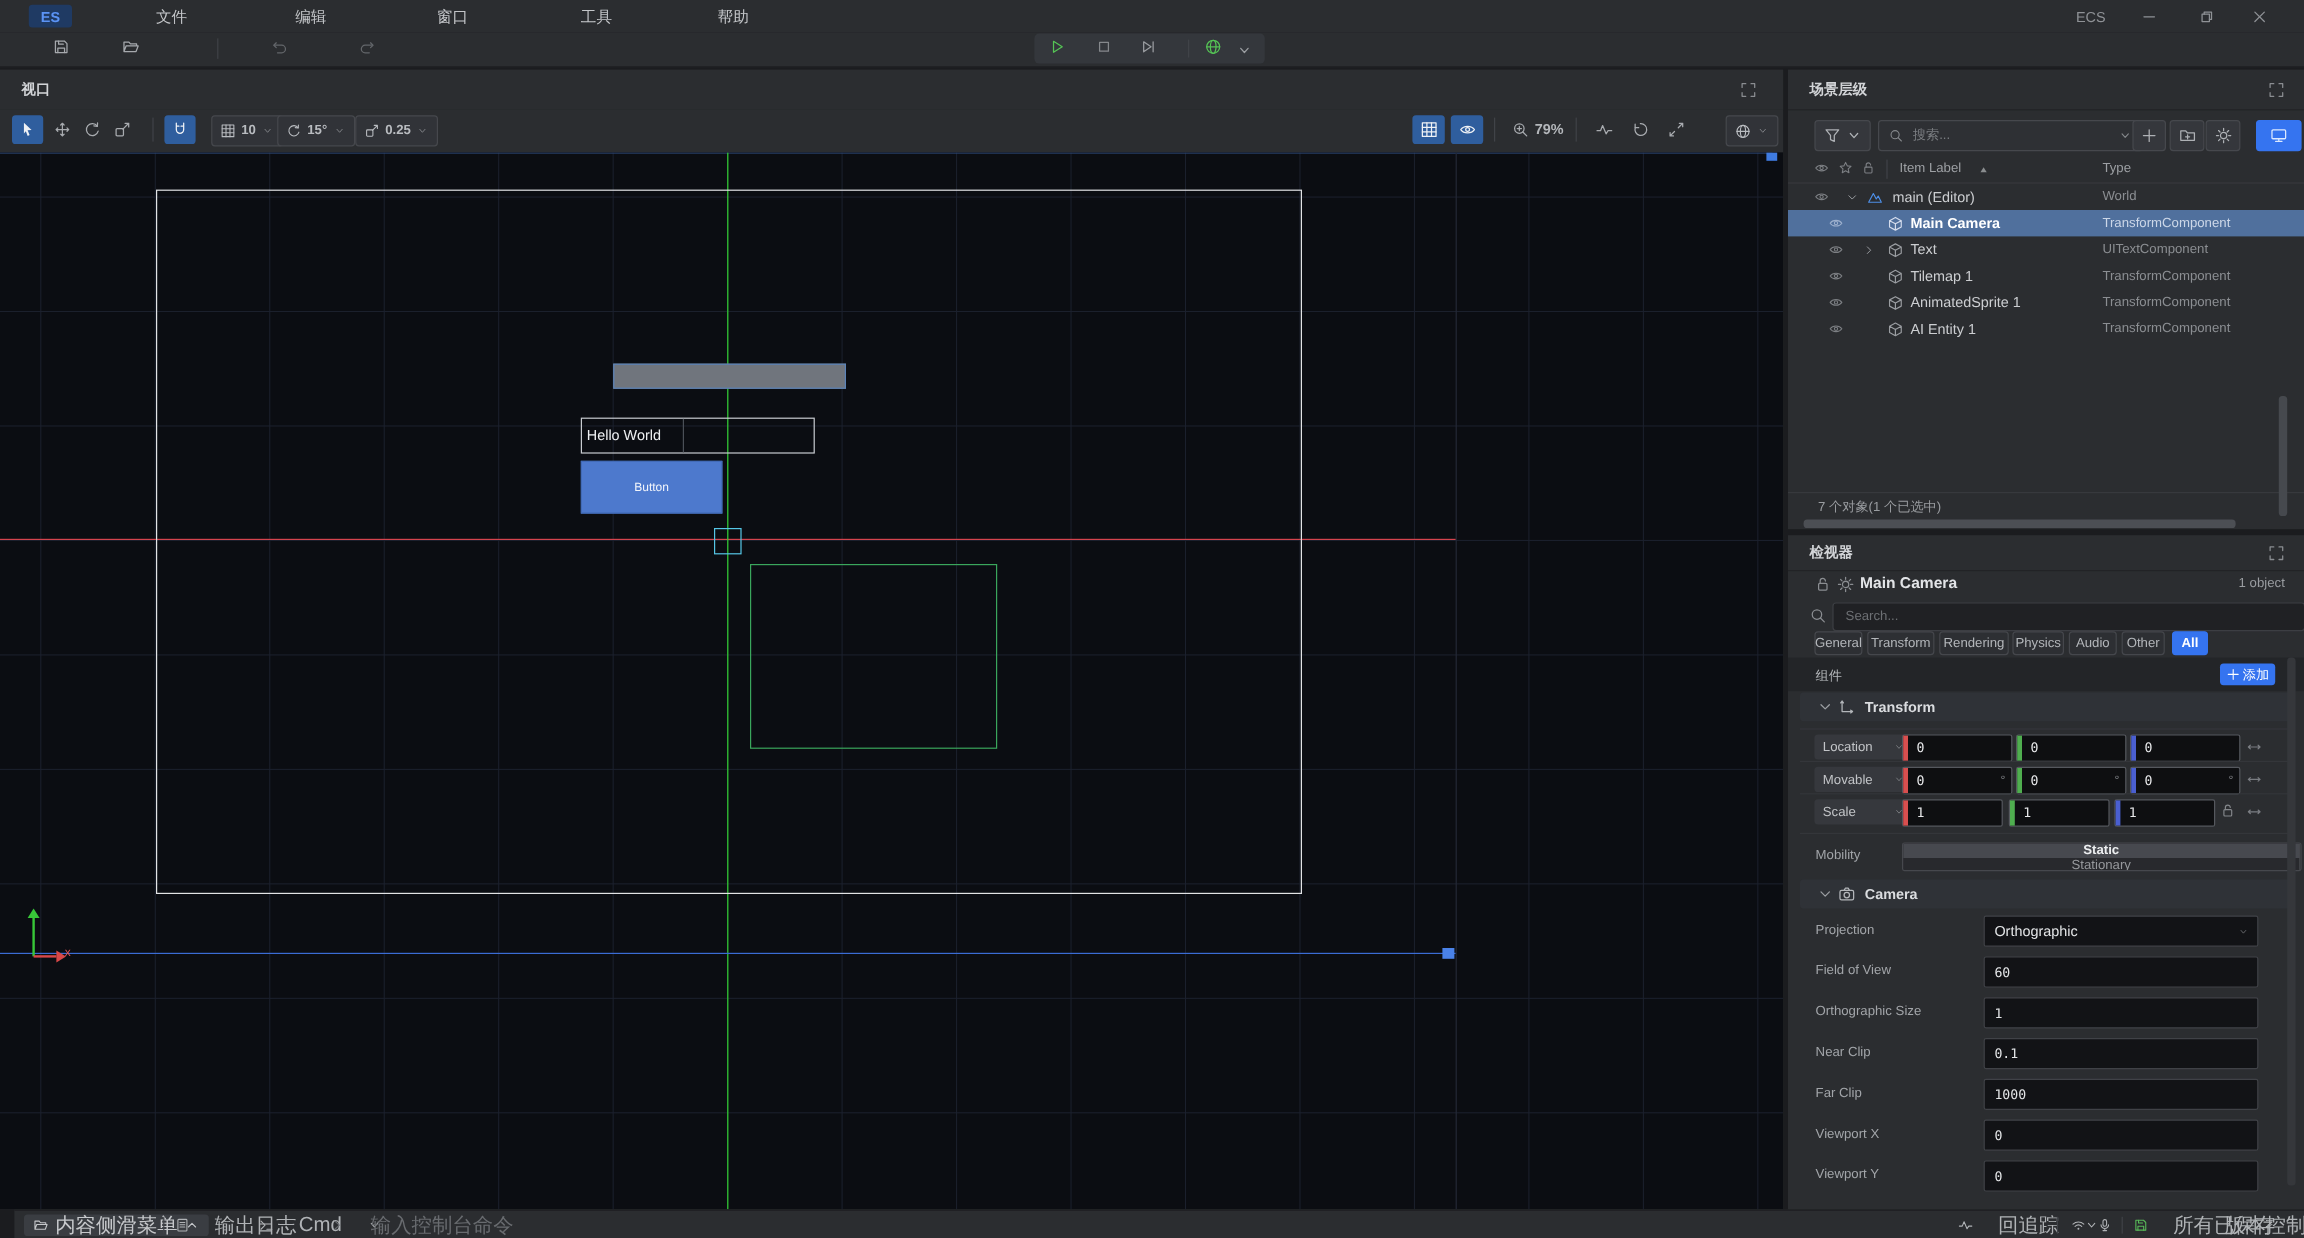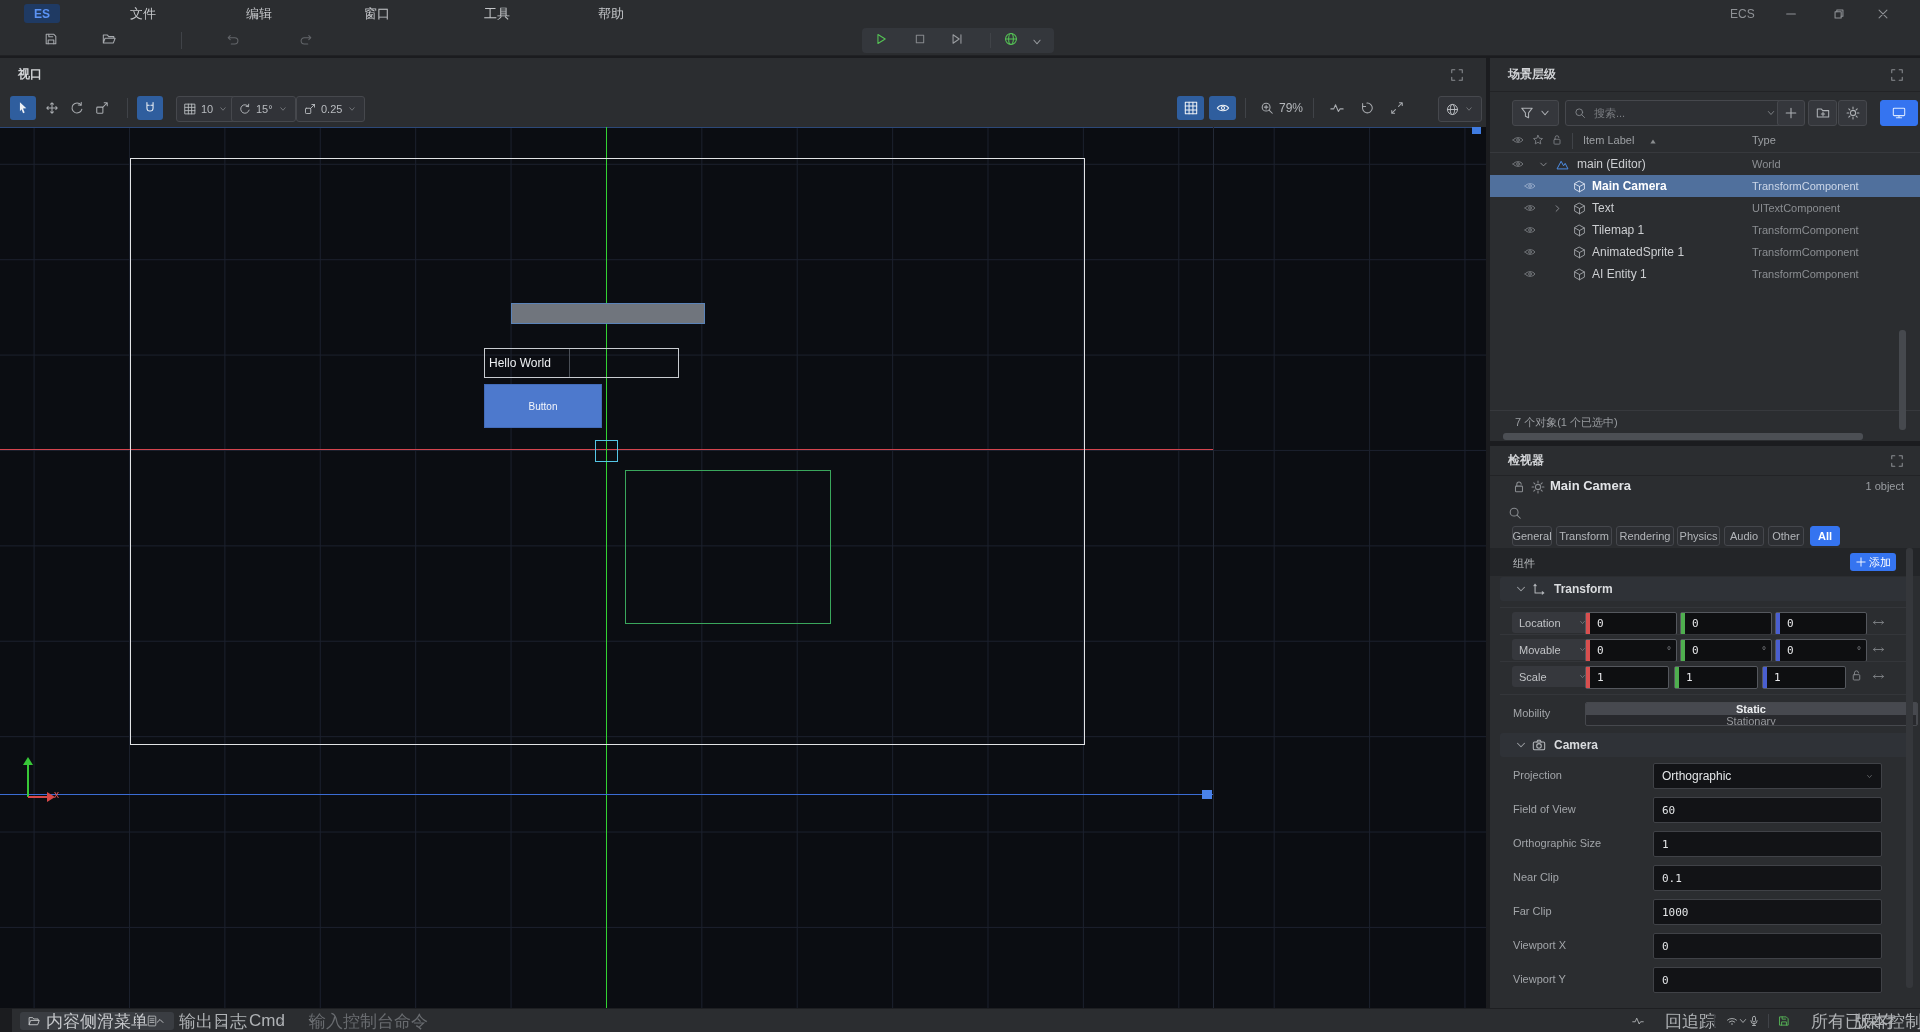--- a/index.html
+++ b/index.html
@@ -27,21 +27,21 @@
   #play-cluster{position:absolute;left:862px;top:1px;width:192px;height:25px;background:#34373c;border-radius:4px;}
 
   
   .panel{position:absolute;background:#2b2d30;overflow:hidden;}
   .panel-title{position:absolute;left:0;top:0;right:0;height:33px;display:flex;align-items:center;
                padding:0 18px;font-weight:bold;font-size:12px;color:#d2d4d7;border-bottom:1px solid #222326;}
   .panel-title .icon{position:absolute;right:16px;color:#8a8d91;}
 
   
   #viewport-panel{left:0;top:58px;width:1486px;height:950px;}
-  #vp-toolbar{position:absolute;left:0;top:33px;width:100%;height:36px;background:#2b2d30;}
+  #vp-toolbar{position:absolute;left:0;top:33px;width:100%;height:36px;background:#2b2d30;font-weight:bold;}
   .tbtn{position:absolute;top:5px;width:26px;height:24px;border-radius:3px;display:flex;align-items:center;
         justify-content:center;color:#a8abaf;background:transparent;}
   .tbtn.active{background:#2f5e9e;color:#eef1f5;}
   .dd{position:absolute;top:5px;height:24px;display:flex;align-items:center;gap:5px;border:1px solid #46484d;
       background:#313338;border-radius:3px;color:#b9bcc0;padding:0 7px;font-size:11px;}
   .dd .car{color:#84878b;}
   #vp-zoom{position:absolute;top:5px;height:24px;display:flex;align-items:center;gap:5px;color:#b4b7bb;font-size:12px;}
 
   #canvas{position:absolute;left:0;top:69px;width:1486px;height:881px;background:#0b0d12;overflow:hidden;
           background-image:linear-gradient(to right,#1b202d 1px,transparent 1px),
@@ -622,20 +622,23 @@
         </span>
       <span class="nm">Main Camera</span>
       <span class="cnt">1 object</span>
     </div>
     <span class="icon" style="position:absolute;left:18px;top:60px;color:#8a8d91">
         <svg width="14" height="14" viewBox="0 0 16 16" fill="none" stroke="currentColor" stroke-width="1.2" stroke-linecap="round" stroke-linejoin="round">
           <circle cx="7" cy="7" r="4.5"></circle>
           <path d="M10.3 10.3 L14 14"></path>
         </svg>
       </span>
+    <div id="insp-search">
+      <input placeholder="Search..." style="">
+    </div>
     <div id="insp-tabs">
         <div class="tab" style="left: 22px; width: 38px;">General</div>
         <div class="tab" style="left: 66px; width: 54px;">Transform</div>
         <div class="tab" style="left: 126px; width: 56px;">Rendering</div>
         <div class="tab" style="left: 187px; width: 41px;">Physics</div>
         <div class="tab" style="left: 234px; width: 38px;">Audio</div>
         <div class="tab" style="left: 278px; width: 34px;">Other</div>
         <div class="tab active" style="left: 320px; width: 28px;">All</div>
       </div>
     <div id="comp-row">

